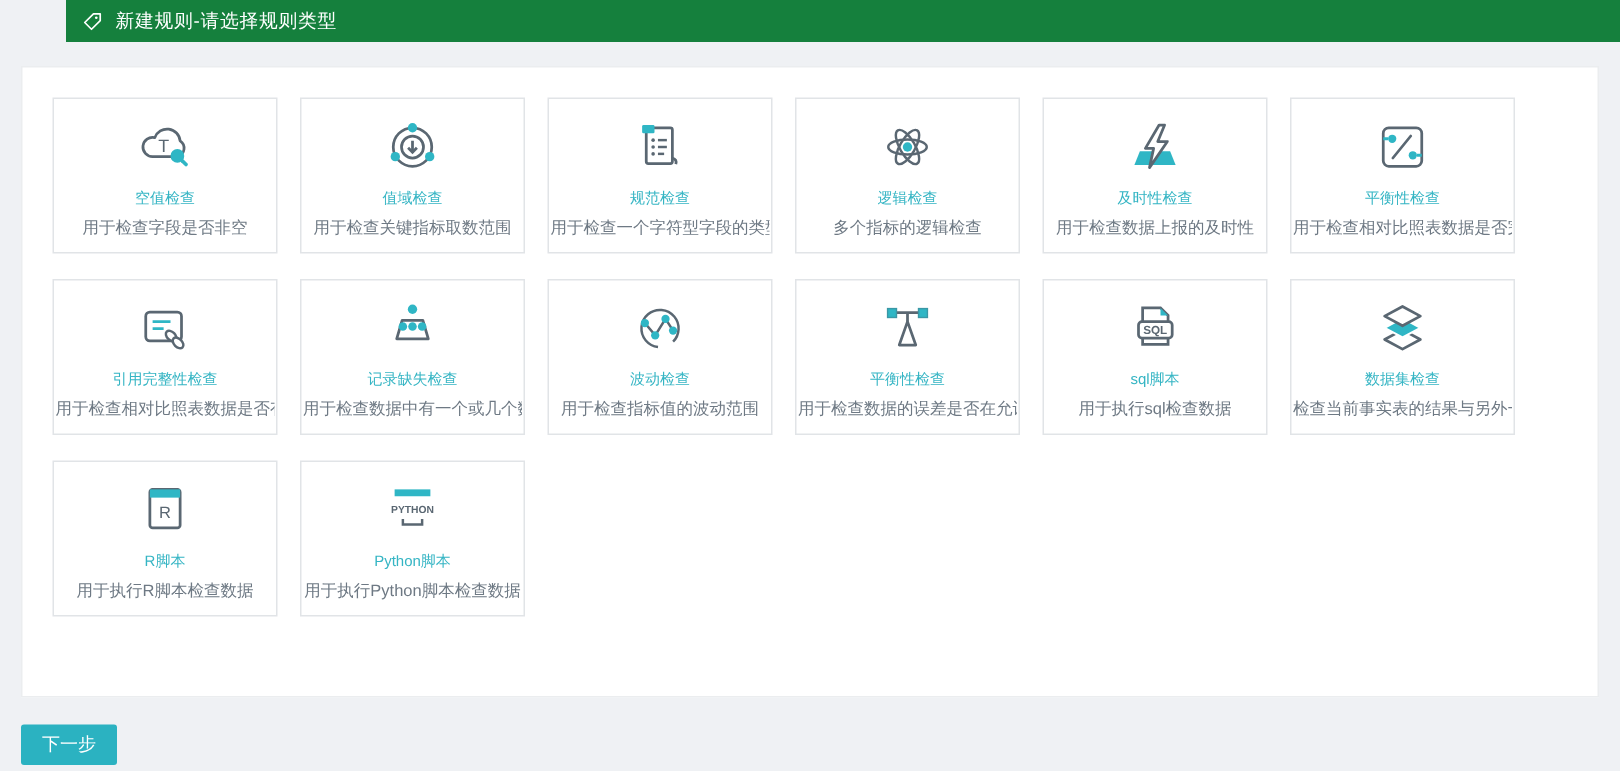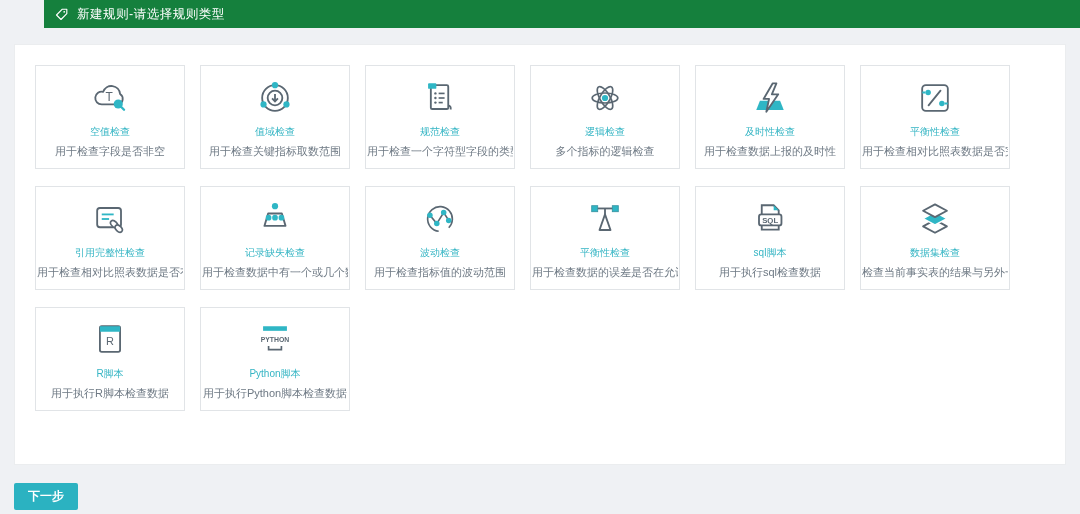--- a/index.html
+++ b/index.html
@@ -35,21 +35,20 @@
   .card-title { color:#35b5c4; font-size:10px; font-weight:normal; margin:3px 0 5px 0; white-space:nowrap; }
   .card-desc {
     color:#6e7984; font-size:11px; white-space:nowrap;
     max-width:146px; overflow:hidden;
   }
   .next-btn {
     margin:18px 0 0 14px;
     background:#2bb2c1; color:#fff; border:none; border-radius:2px;
     font-size:12px; padding:5px 14px; cursor:pointer;
     font-family:"Liberation Sans","DejaVu Sans",sans-serif;
-    font-weight:bold;
   }
   svg text { font-family:"Liberation Sans","DejaVu Sans",sans-serif; }
 </style>
 </head>
 <body>
 
 
 
 <div class="topbar">
   <span style="display:flex">

